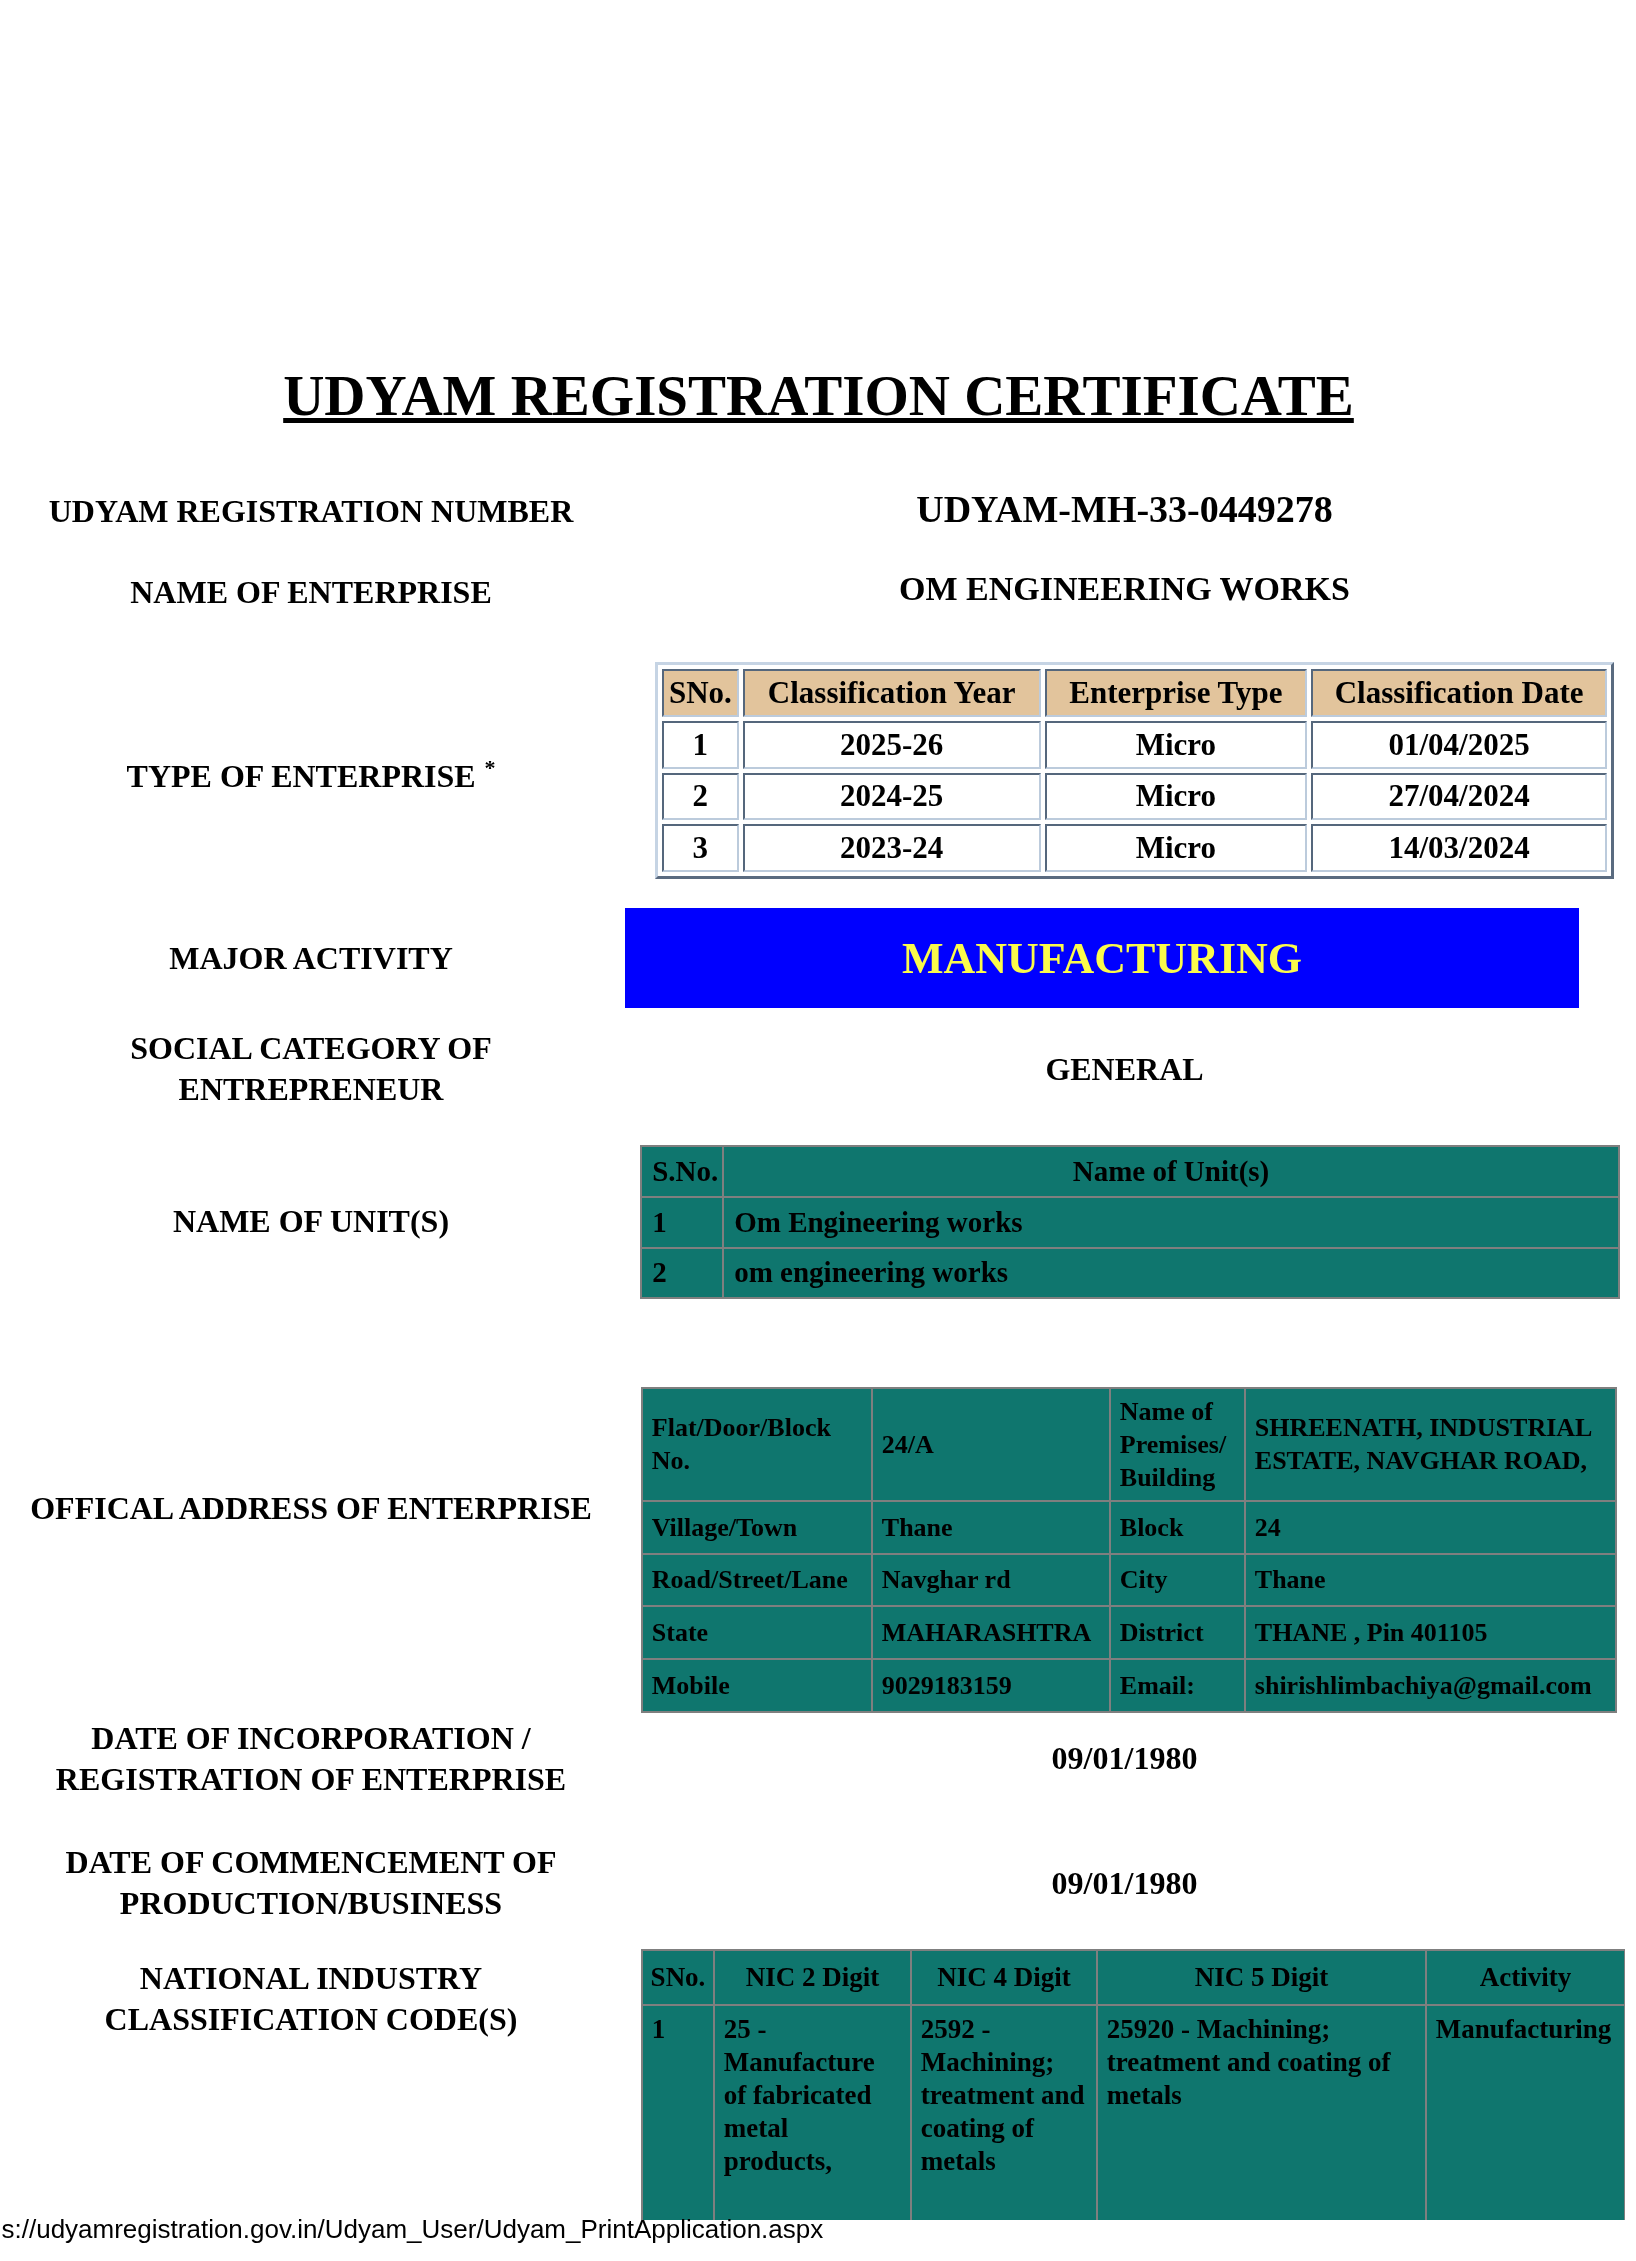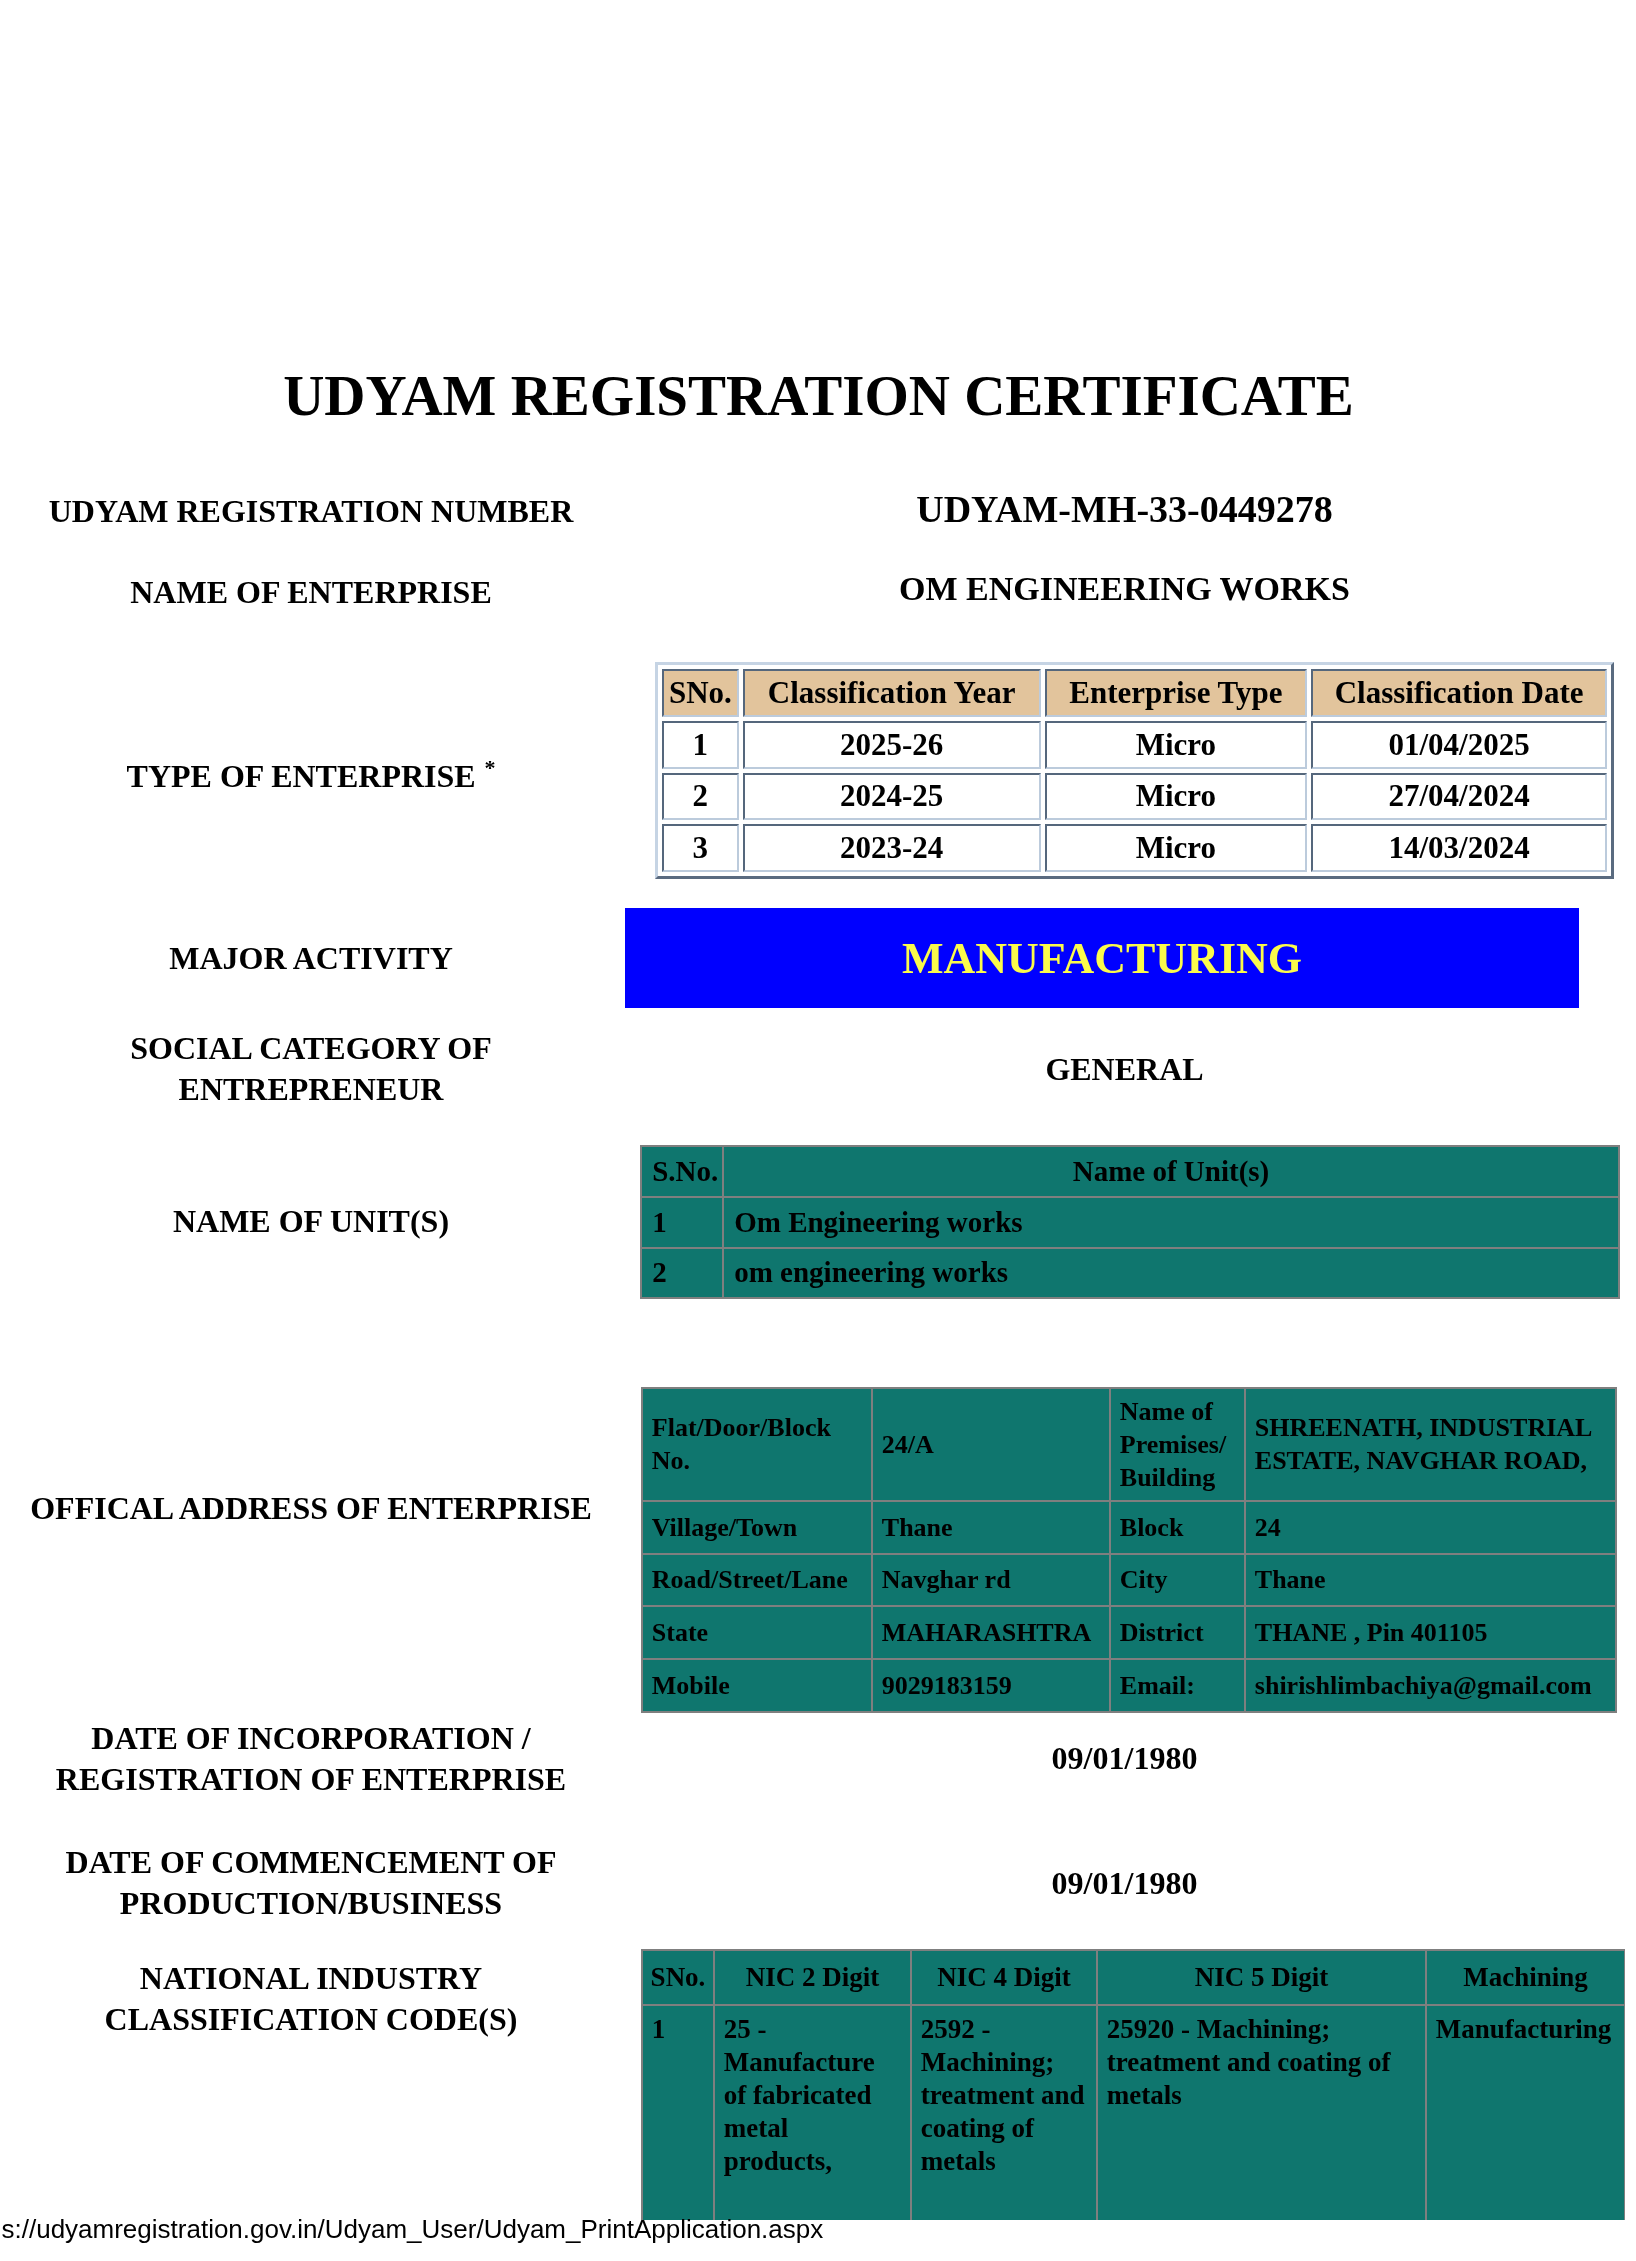--- a/index.html
+++ b/index.html
@@ -8,21 +8,21 @@
     width:1637px; height:2261px;
     margin:0 auto;
     background:#ffffff;
     font-family:"Liberation Serif", serif;
     font-weight:bold;
     color:#000;
     overflow:hidden;
   }
   .title {
     position:absolute; top:364px; left:0; width:1637px;
-    text-align:center; font-size:57px; line-height:64px;
+    text-align:center; font-size:57px; line-height:64px;text-decoration:underline;
   }
   .lbl {
     position:absolute; left:22px; width:578px;
     text-align:center; font-size:32px; line-height:41px;
   }
   .val {
     position:absolute; left:629px; width:991px;
     text-align:center; font-size:32px; line-height:41px;
   }
   .val.reg { font-size:38px; top:489px; }
@@ -223,21 +223,21 @@
           <col style="width:186px">
           <col style="width:329px">
           <col style="width:199px">
         </colgroup>
       <thead>
         <tr>
           <th>SNo.</th>
           <th>NIC 2 Digit</th>
           <th>NIC 4 Digit</th>
           <th>NIC 5 Digit</th>
-          <th>Machining</th>
+          <th>Activity</th>
         </tr>
       </thead>
       <tbody>
         <tr>
           <td>1</td>
           <td>25 - Manufacture of fabricated metal products,</td>
           <td>2592 - Machining; treatment and coating of metals</td>
           <td>25920 - Machining; treatment and coating of metals</td>
           <td>Manufacturing</td>
         </tr>

